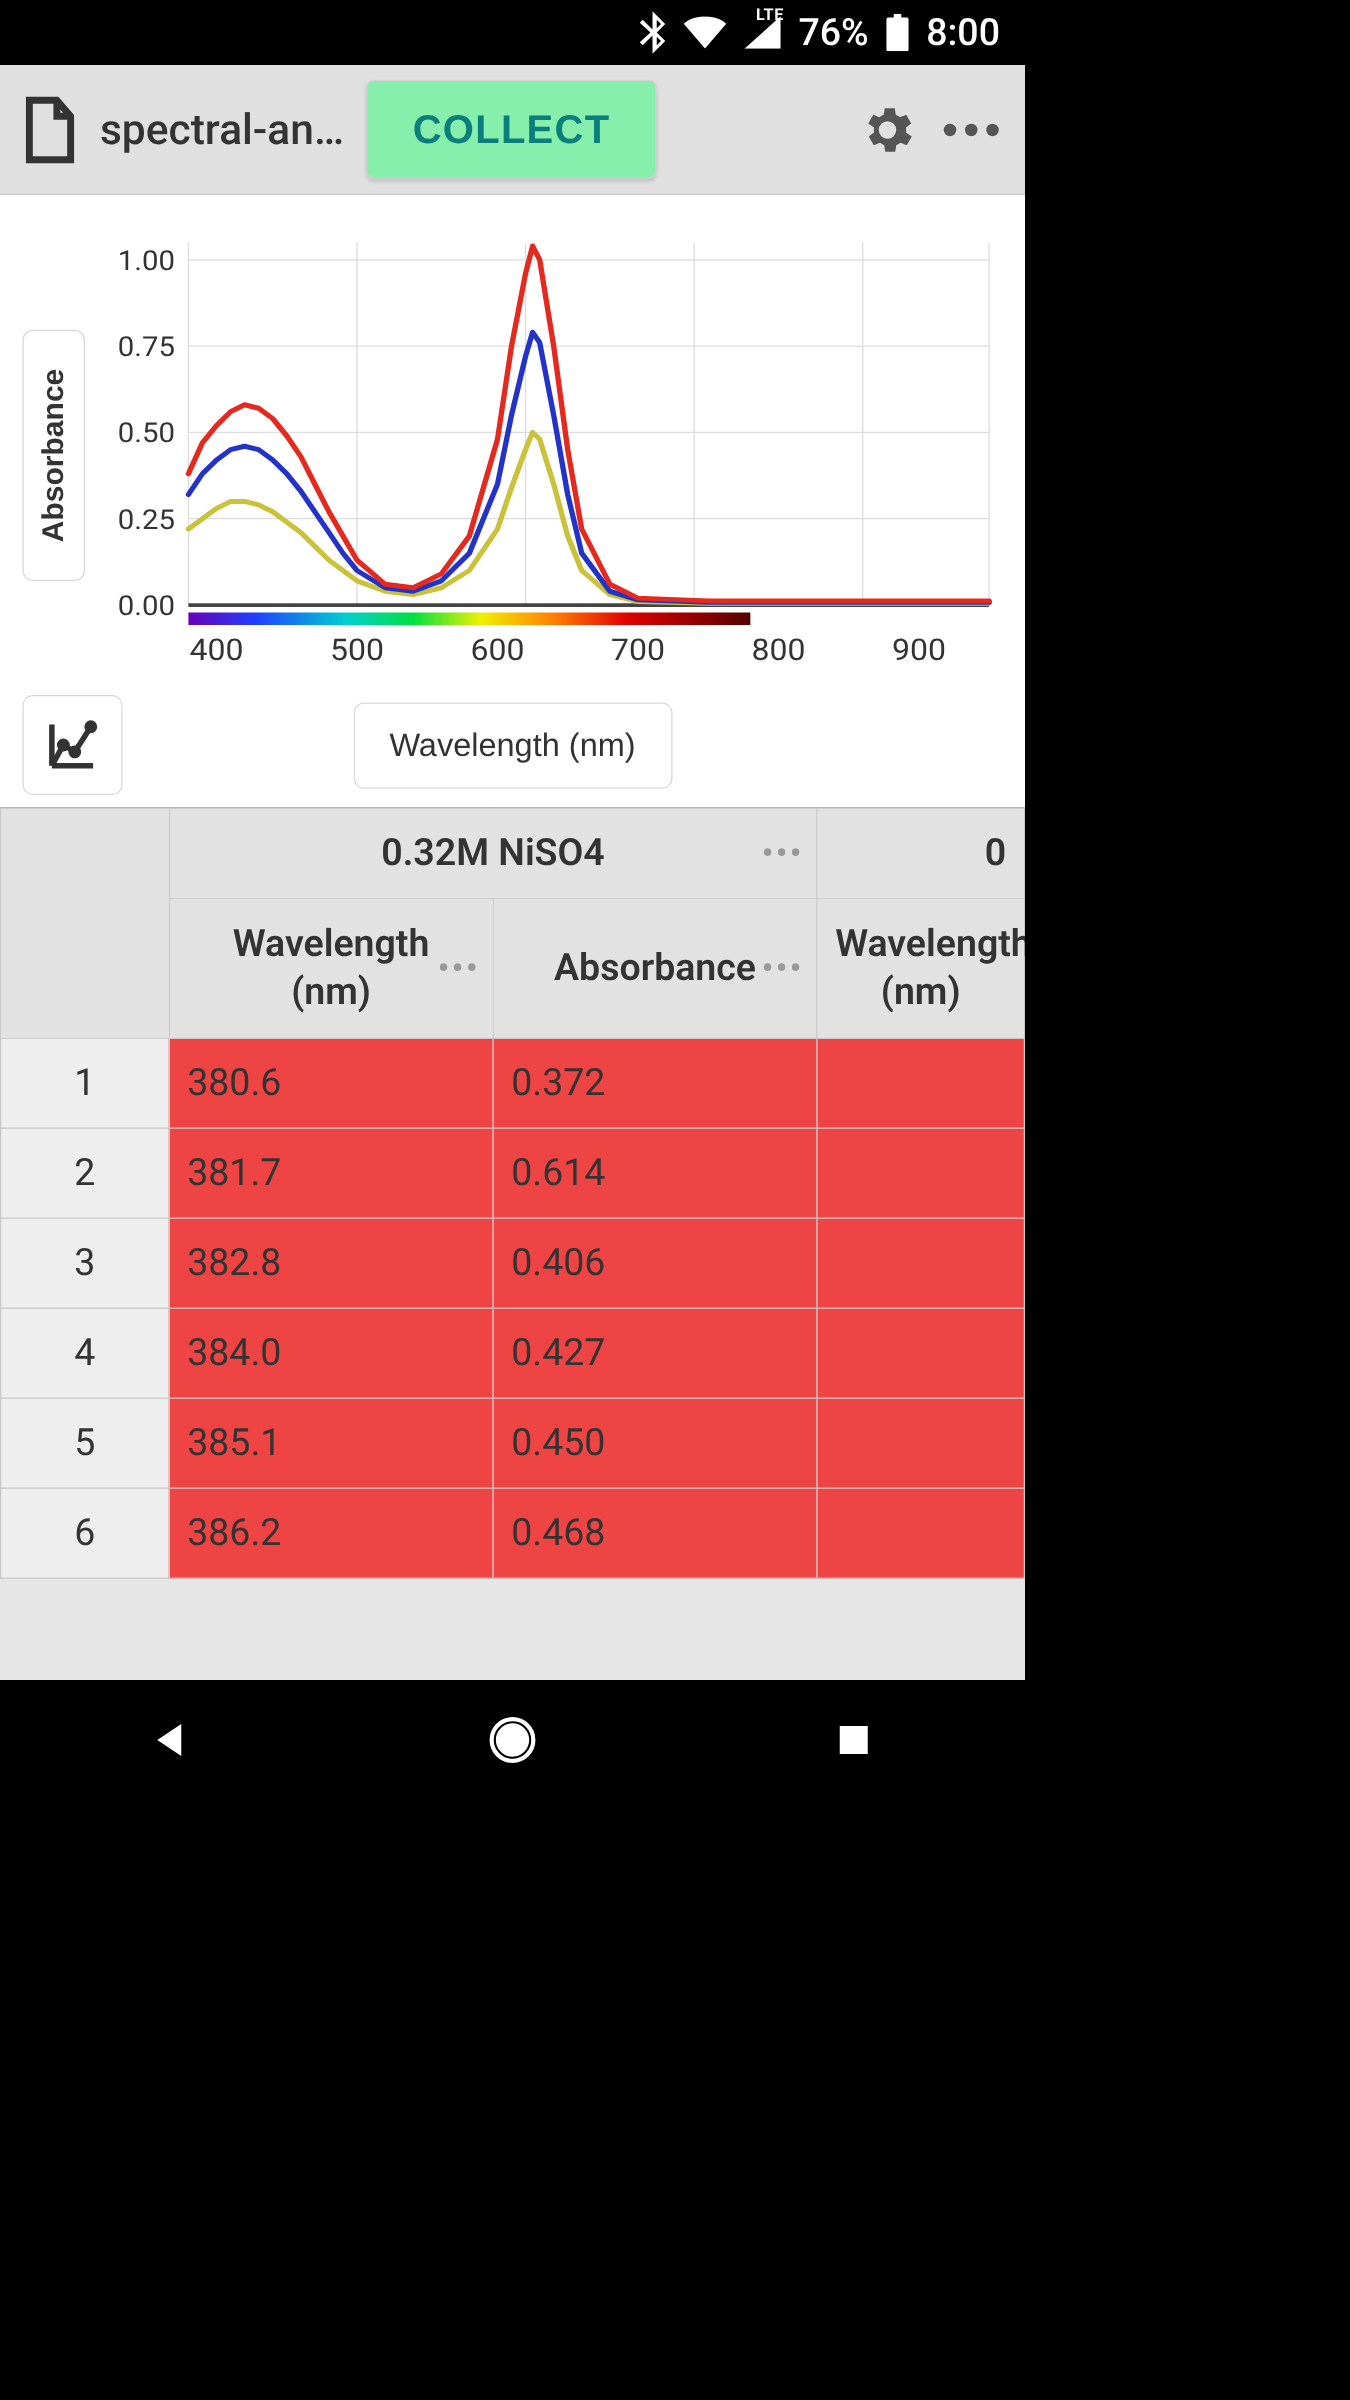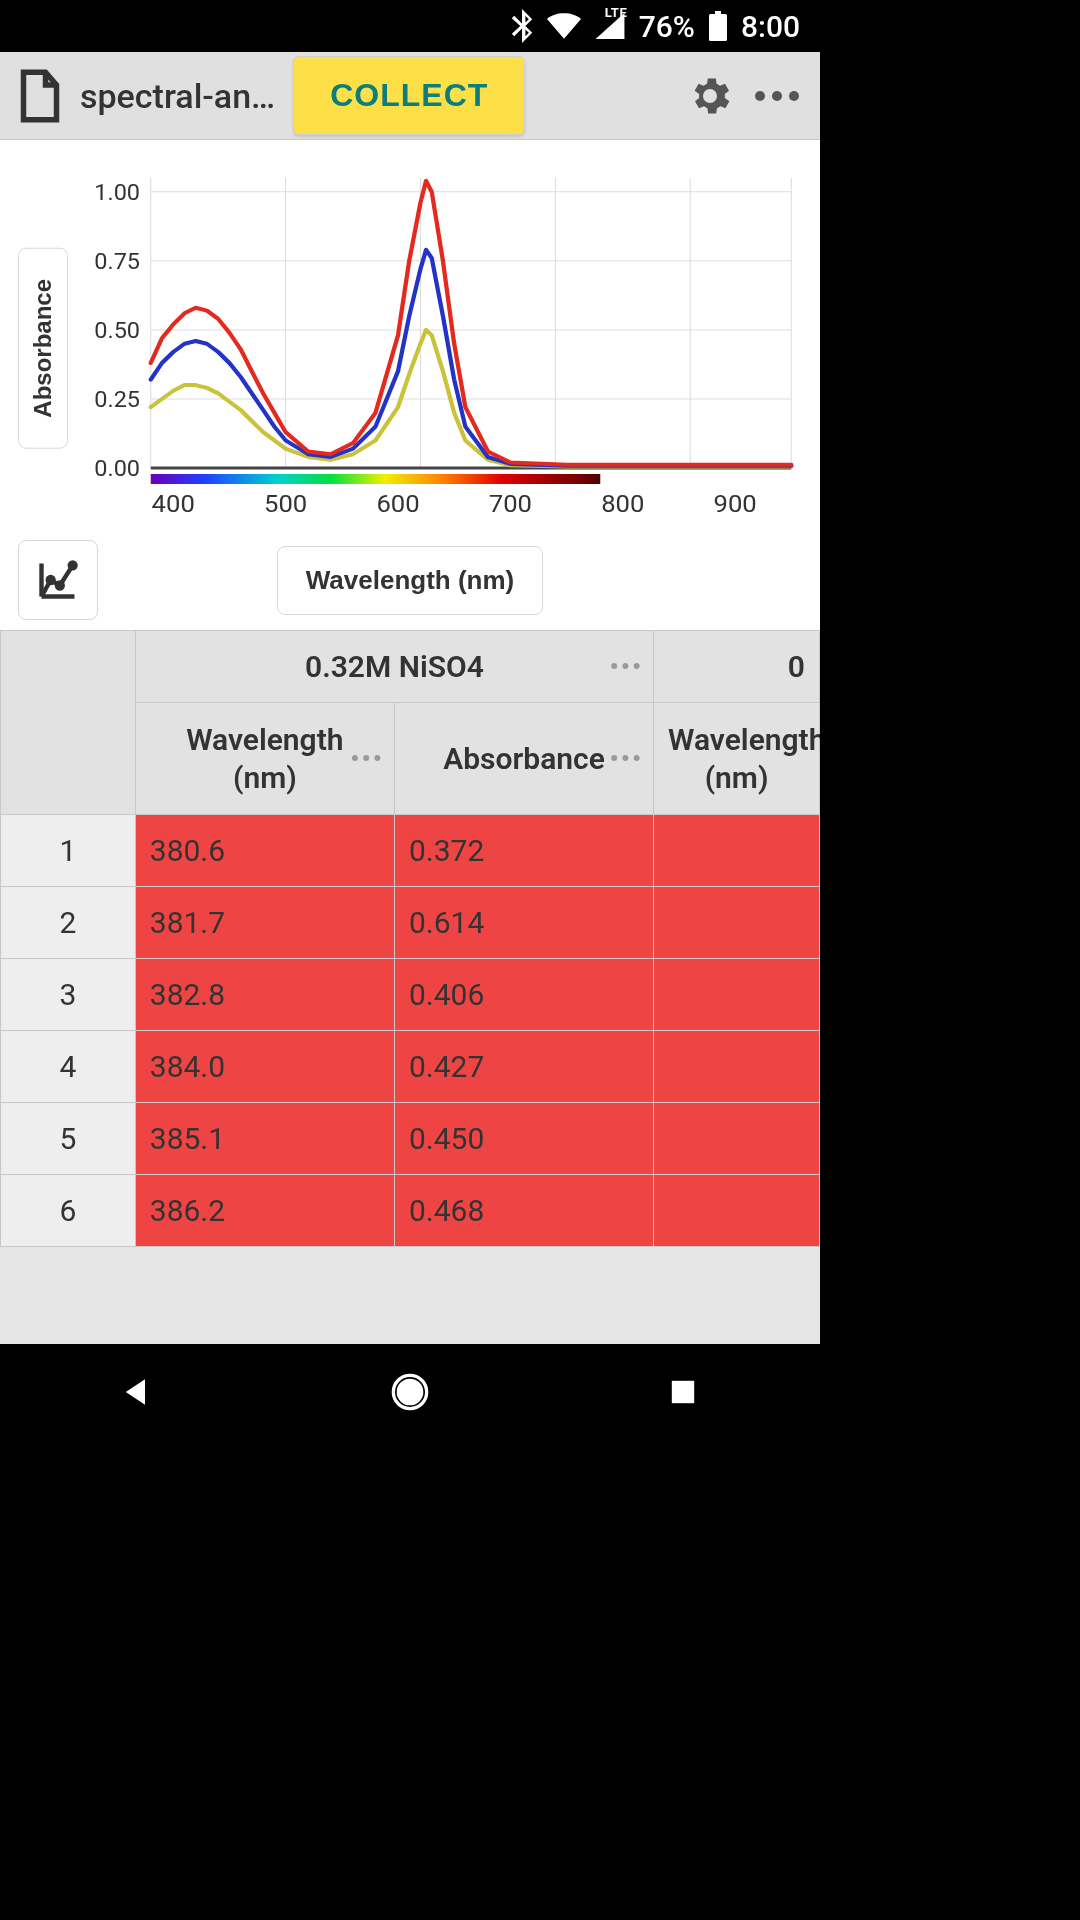--- a/index.html
+++ b/index.html
@@ -4,36 +4,36 @@
 <style>
   * { box-sizing: border-box; margin: 0; padding: 0; }
   html, body { width: 820px; height: 1440px; font-family: -apple-system, Roboto, "Helvetica Neue", Arial, sans-serif; background: #000; color: #222; overflow: hidden; }
   .screen { width: 820px; height: 1440px; display: flex; flex-direction: column; background: #000; }
   
   .statusbar { height: 52px; background: #000; color: #fff; display: flex; align-items: center; justify-content: flex-end; padding: 0 20px; gap: 14px; font-size: 30px; font-weight: 500; }
   .statusbar .icon { display: inline-flex; }
   .lte-wrap { position: relative; display: inline-flex; }
   .lte-label { position: absolute; top: -8px; left: 10px; font-size: 13px; font-weight: 700; letter-spacing: 0.5px; }
   
-  .toolbar { height: 88px; background: #e0e0e0; border-bottom: 1px solid #c8c8c8; display: flex; align-items: center; padding: 0 18px; gap: 18px; }
+  .toolbar { height: 104px; background: #e0e0e0; border-bottom: 1px solid #c8c8c8; display: flex; align-items: center; padding: 0 18px; gap: 18px; }
   .file-icon svg { display: block; }
   .filename { font-size: 34px; font-weight: 500; color: #333; flex: 0 1 auto; max-width: 200px; white-space: nowrap; overflow: hidden; text-overflow: ellipsis; }
   .spacer-flex { flex: 1 1 auto; }
-  .collect-btn { background: #fde047; border: 1px solid #d0d0d0; border-radius: 6px; padding: 20px 36px; font-size: 32px; font-weight: 700; color: #0a7d7d; letter-spacing: 1px; box-shadow: 0 2px 3px rgba(0,0,0,.12); margin: 0 auto; }
+  .collect-btn { background: #86efac; border: 1px solid #d0d0d0; border-radius: 6px; padding: 20px 36px; font-size: 32px; font-weight: 700; color: #0a7d7d; letter-spacing: 1px; box-shadow: 0 2px 3px rgba(0,0,0,.12); margin: 0 auto; }
   .gear, .dots-h { cursor: pointer; display: inline-flex; align-items: center; }
   
   .chart-area { background: #fff; padding: 28px 18px 10px 18px; }
   .chart-title { text-align: center; font-size: 34px; font-weight: 400; color: #222; margin-bottom: 26px; }
   .chart-row { display: flex; align-items: stretch; gap: 8px; }
   .yaxis-btn { align-self: center; writing-mode: vertical-rl; transform: rotate(180deg); background: #fff; border: 1px solid #d8d8d8; border-radius: 8px; padding: 30px 10px; font-size: 24px; font-weight: 700; color: #333; }
   .plot-wrap { flex: 1; }
   svg.plot { width: 100%; height: 360px; display: block; }
   .xaxis-row { display: flex; align-items: center; gap: 18px; margin-top: 12px; }
   .graph-tools-btn { width: 80px; height: 80px; border: 1px solid #d8d8d8; border-radius: 8px; background: #fff; display: flex; align-items: center; justify-content: center; }
-  .xaxis-btn { margin: 0 auto; background: #fff; border: 1px solid #d8d8d8; border-radius: 8px; padding: 18px 28px; font-size: 26px; font-weight: 700; color: #333; }
+  .xaxis-btn { margin: 0 auto; background: #fff; border: 1px solid #d8d8d8; border-radius: 8px; padding: 18px 28px; font-size: 26px; font-weight: 400; color: #333; }
   
   .table-wrap { background: #e6e6e6; overflow: hidden; flex: 1; }
   table { border-collapse: collapse; width: 100%; table-layout: fixed; }
   th, td { border: 1px solid #c8c8c8; padding: 18px 14px; font-size: 30px; color: #333; }
   thead th { background: #e2e2e2; font-weight: 600; position: relative; }
   .col-opts { position: absolute; right: 10px; top: 50%; transform: translateY(-50%); color: #999; font-size: 26px; letter-spacing: 2px; }
   tbody td { background: #ef4444; text-align: left; }
   tbody td.rownum { background: #eee; text-align: center; font-weight: 400; }
   .col-rownum { width: 130px; }
   .col-wav { width: 250px; }

